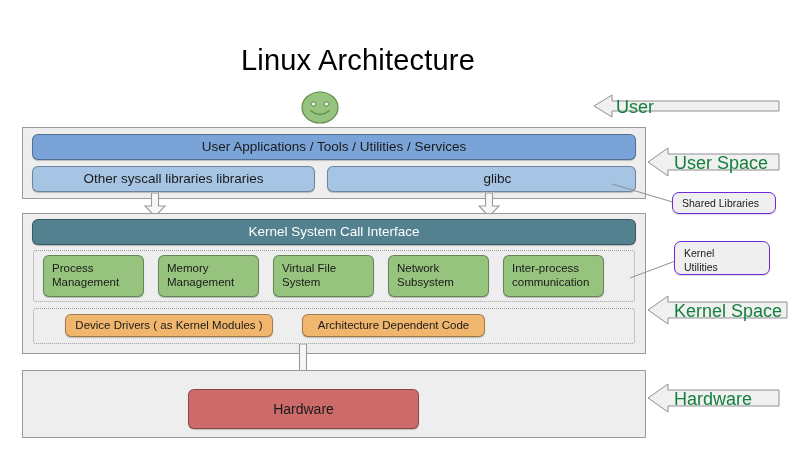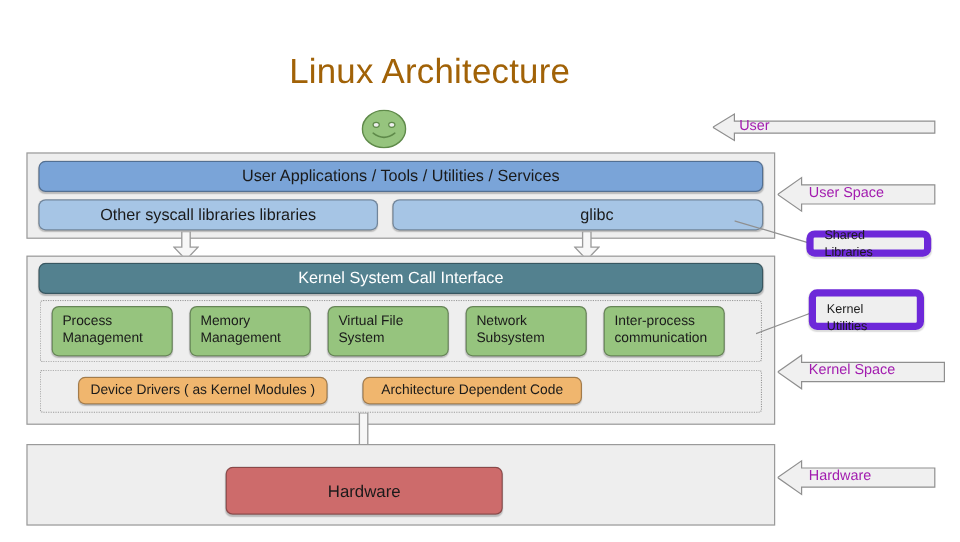--- a/index.html
+++ b/index.html
@@ -17,21 +17,21 @@
   }
 
   .abs { position: absolute; }
 
   
   #page-title {
     left: 0; top: 44px; width: 716px;
     text-align: center;
     font-size: 29px;
     font-weight: 400;
-    color: #a16207;
+    color: #000000;
     letter-spacing: 0.2px;
   }
 
   
   #smiley-icon {
     left: 301px; top: 91px;
     width: 38px; height: 33px;
   }
 
   
@@ -118,30 +118,30 @@
   
   .down-arrow { width: 22px; }
 
   
   .banner-arrow {
     display: flex;
     align-items: center;
   }
   .banner-arrow .banner-label {
     position: absolute;
-    font-size: 12px;
-    color: #a21caf;
+    font-size: 18px;
+    color: #15803d;
     white-space: nowrap;
   }
 
   
   .tooltip {
     box-sizing: border-box;
     background: #efefef;
-    border: 6px solid #6d28d9;
+    border: 1px solid #6d28d9;
     border-radius: 7px;
     font-size: 10.5px;
     line-height: 1.35;
     color: #1a1a1a;
     padding: 4px 9px;
     box-shadow: 0 1px 1px rgba(0,0,0,0.14);
   }
   #shared-libraries-tooltip { left: 672px; top: 192px; width: 104px; height: 22px;
     display:flex; align-items:center; }
   #kernel-subsystems-tooltip { left: 674px; top: 241px; width: 96px; height: 34px; }

